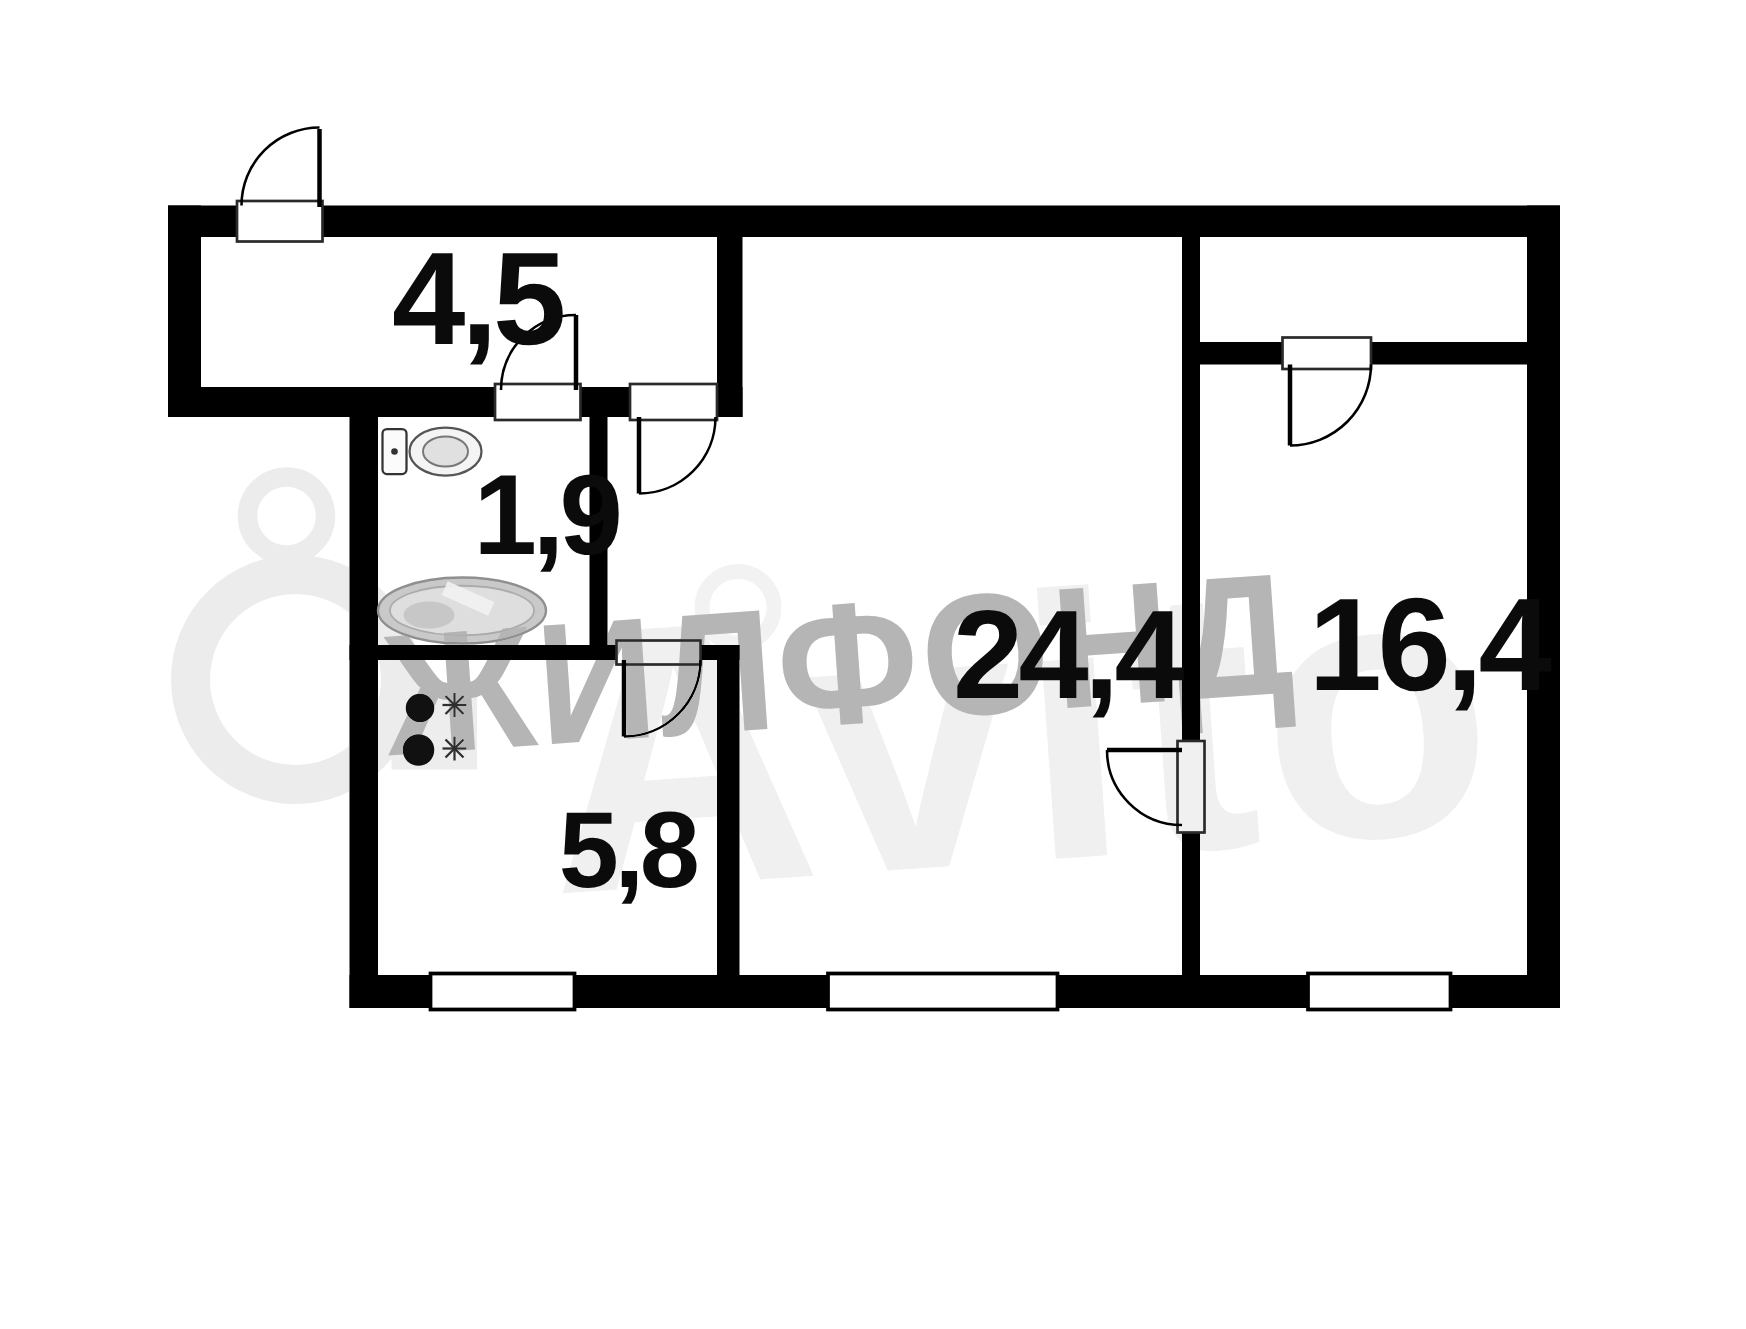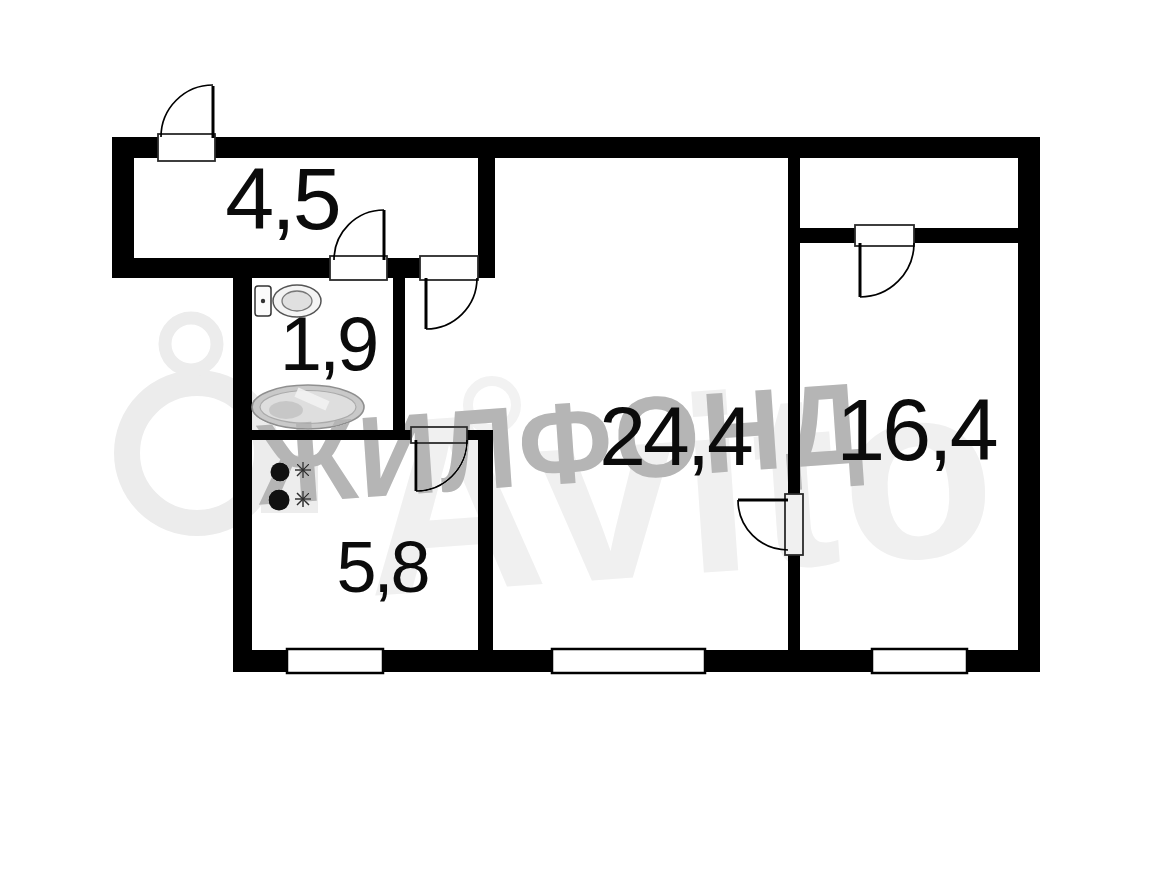--- a/index.html
+++ b/index.html
@@ -3,21 +3,21 @@
 <meta charset="utf-8">
 <style>
   html,body{margin:0;padding:0;background:#ffffff;}
   .canvas{
     position:relative;width:1164px;height:886px;background:#ffffff;overflow:hidden;
     font-family:"Liberation Sans","DejaVu Sans",sans-serif;
   }
   .layer{position:absolute;left:0;top:0;width:1164px;height:886px;}
   .room-label{
     position:absolute;transform:translate(-50%,-50%);
-    font-weight:400;color:#0b0b0b;letter-spacing:-3px;line-height:1;white-space:nowrap;
+    font-weight:700;color:#0b0b0b;letter-spacing:-3px;line-height:1;white-space:nowrap;margin-left:36px;
   }
   .wm{
     position:absolute;font-weight:700;white-space:nowrap;line-height:1;
     mix-blend-mode:darken;pointer-events:none;
   }
   .wm-primary{
     transform:translate(-50%,-50%) rotate(-4deg) scaleX(.96);
     font-size:115px;letter-spacing:2px;color:#b5b5b5;
   }
   .wm-secondary{

